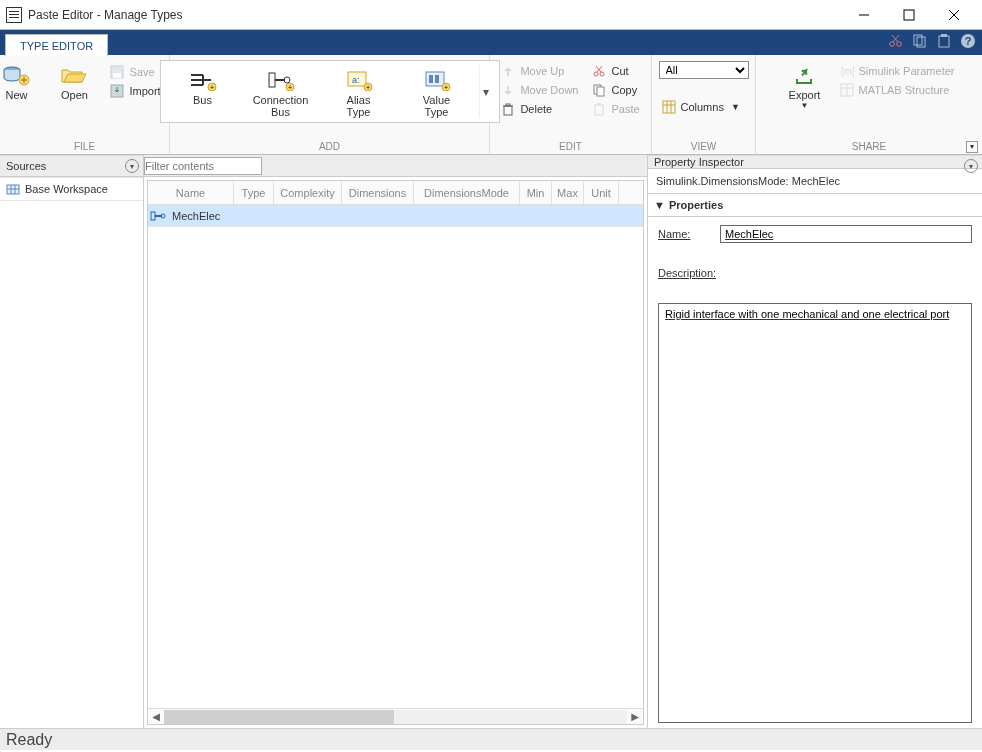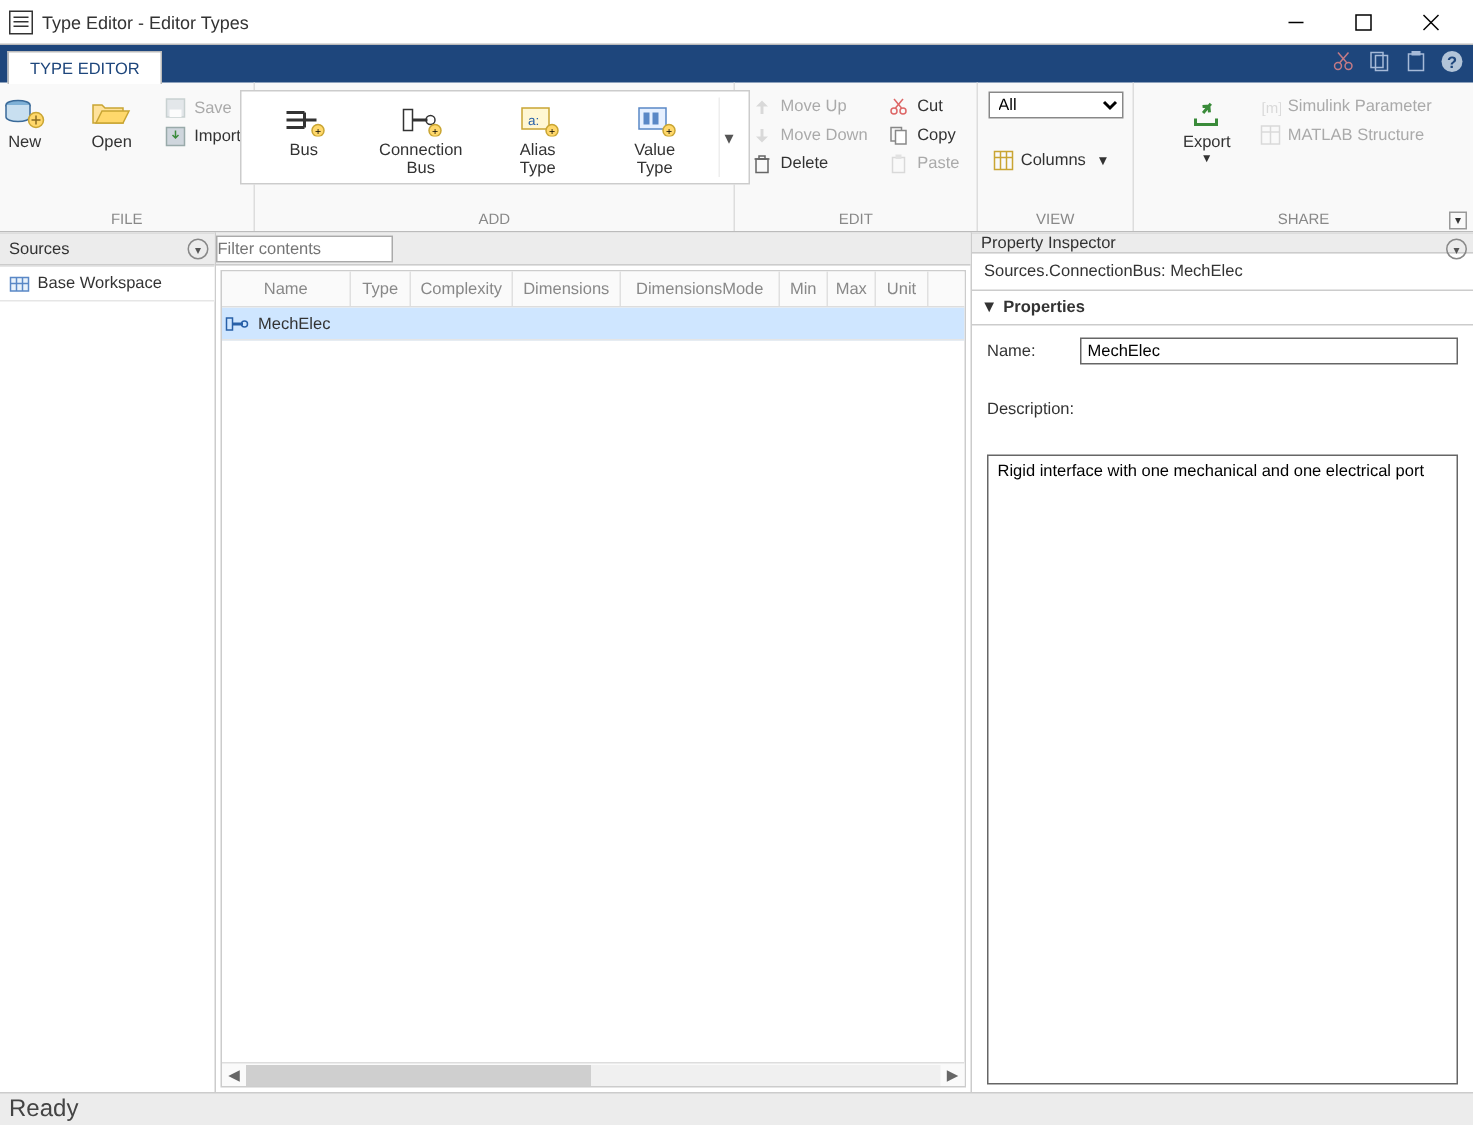--- a/index.html
+++ b/index.html
@@ -69,41 +69,41 @@
 
 .grid-body { flex:1; overflow:hidden; position:relative; }
 .hscroll { height:16px; display:flex; align-items:center; border-top:1px solid #ddd; background:#fafafa; }
 .hscroll .arrow { width:16px; text-align:center; color:#666; cursor:pointer; font-size:10px; }
 .hscroll .track { flex:1; background:#f0f0f0; height:14px; position:relative; }
 .hscroll .thumb { position:absolute; left:0; top:0; height:14px; width:230px; background:#cfcfcf; }
 
 
 .insp-type { border-bottom:1px solid #ccc; padding:6px 8px; font-size:11px; background:#fff; }
 .insp-section-hdr { display:flex; align-items:center; gap:4px; padding:5px 6px; font-size:11px; font-weight:bold; border-bottom:1px solid #ccc; cursor:pointer; background:#fff; }
-.insp-body { padding:8px 10px; display:flex; flex-direction:column; gap:24px; }
+.insp-body { padding:8px 10px; display:flex; flex-direction:column; gap:24px;text-decoration:underline; }
 .insp-row { display:flex; align-items:center; gap:6px; font-size:11px; }
 .insp-row input { flex:1; border:1px solid #666; padding:2px 4px; font-size:11px; }
 .insp-label { width:56px; }
 .insp-textarea { border:1px solid #666; height:420px; padding:4px 6px; font-size:11px; resize:none; font-family:inherit; }
 
 .statusbar { height:22px; background:#ececec; border-top:1px solid #ccc; display:flex; align-items:center; padding:0 6px; font-size:16px; color:#444; }
 
 .sel { border:1px solid #888; font-size:11px; padding:1px 2px; background:#fff; }
 svg { display:block; }
 </style>
 </head>
 <body>
 
 <div class="titlebar">
   <div class="app-icon">
       <div></div>
       <div></div>
       <div></div>
     </div>
-  <div class="title-text">Type Editor - Editor Types</div>
+  <div class="title-text">Paste Editor - Manage Types</div>
   <div class="spacer"></div>
   <div class="winbtn">
       <svg width="12" height="12">
         <line x1="1" y1="6" x2="11" y2="6" stroke="#000"></line>
       </svg>
     </div>
   <div class="winbtn">
       <svg width="12" height="12">
         <rect x="1" y="1" width="10" height="10" fill="none" stroke="#000"></rect>
       </svg>
@@ -440,21 +440,21 @@
         <div class="arrow">▶</div>
       </div>
     </div>
   </div>
 
   <div class="inspector-pane">
     <div class="panel-header">
       <span>Property Inspector</span>
       <div class="circ">▾</div>
     </div>
-    <div class="insp-type">Sources.ConnectionBus: MechElec</div>
+    <div class="insp-type">Simulink.DimensionsMode: MechElec</div>
     <div class="insp-section-hdr">
       <span>▼</span>
       <span>Properties</span>
     </div>
     <div class="insp-body">
       <div class="insp-row">
         <div class="insp-label">Name:</div>
         <input type="text" value="MechElec" style="">
       </div>
       <div style="font-size:11px">Description:</div>

